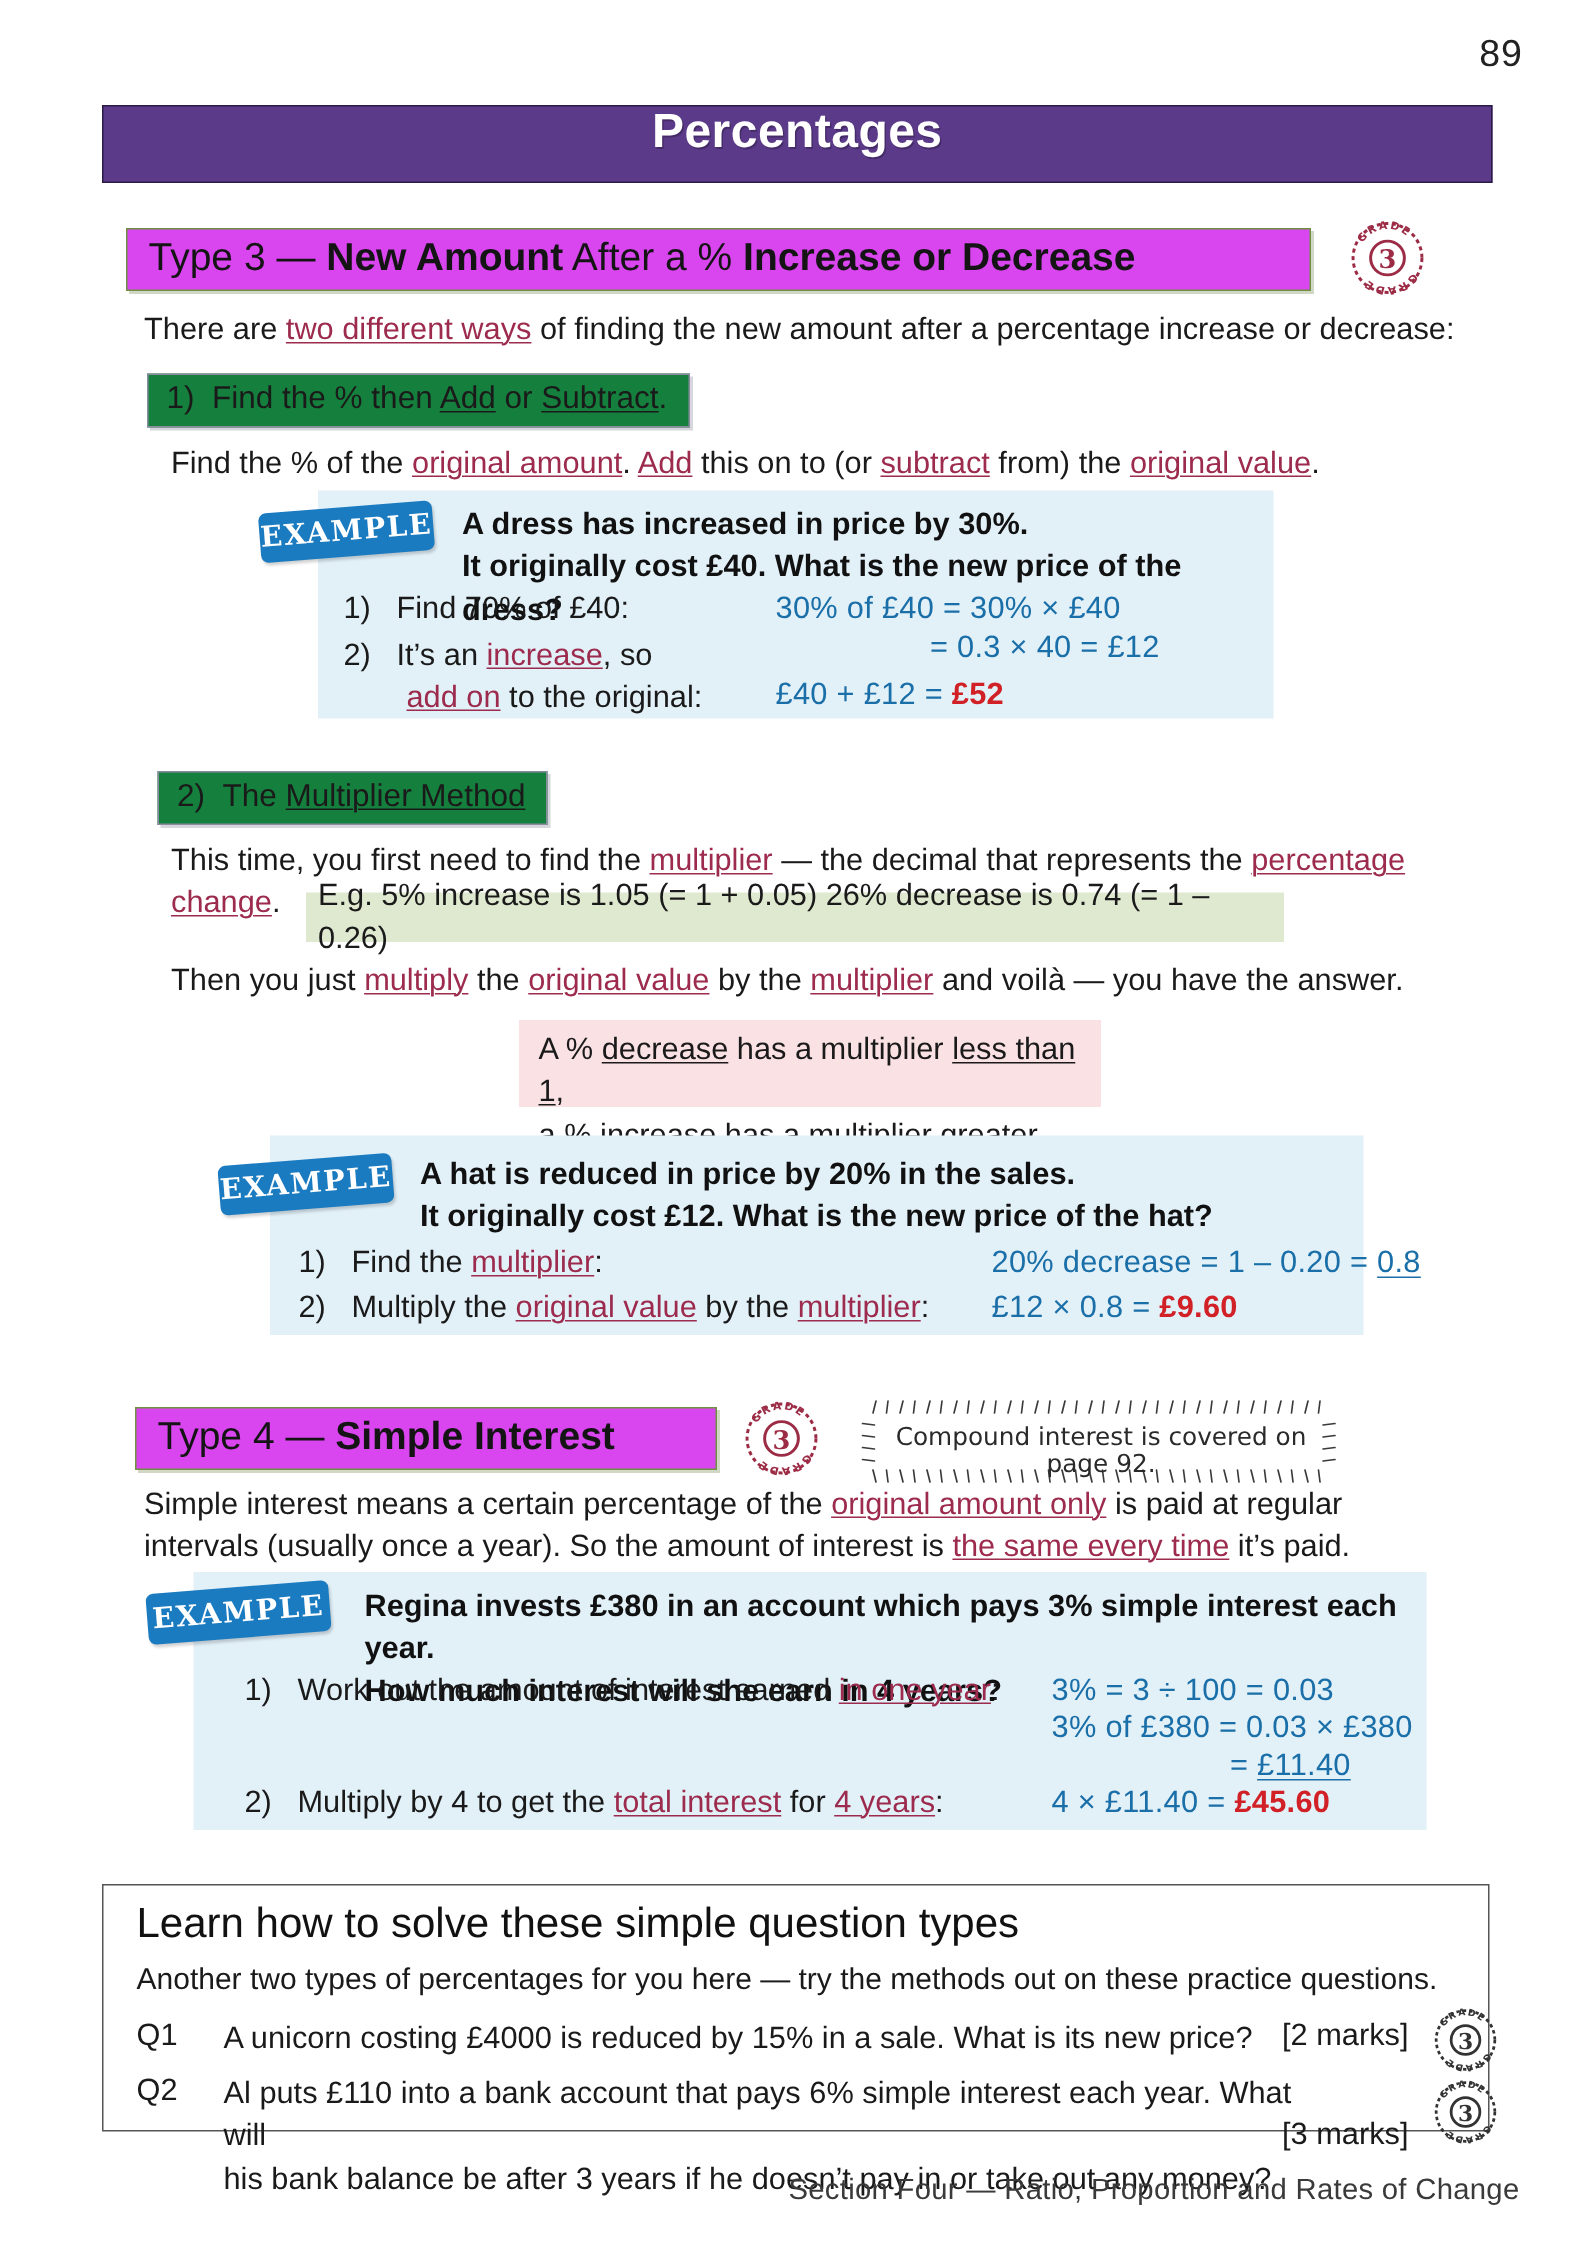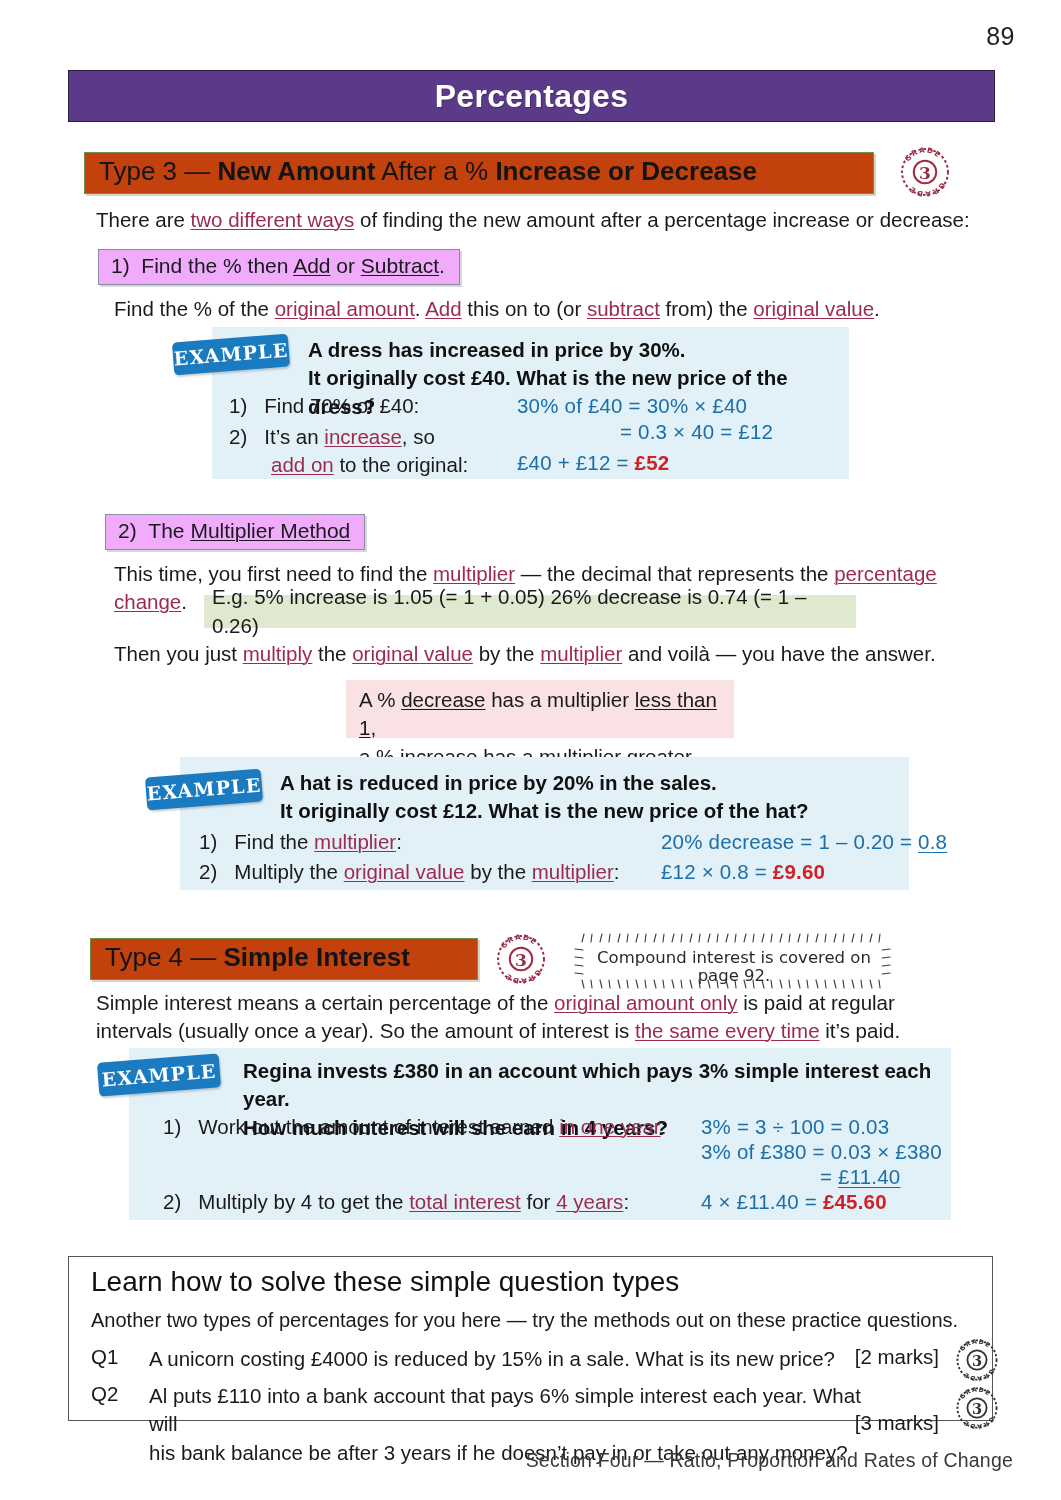--- a/index.html
+++ b/index.html
@@ -36,36 +36,35 @@
   
   .title-banner {
     position: absolute;
     left: 68px;
     top: 70px;
     width: 925px;
     height: 50px;
     background: #5c3a8a;
     border: 1px solid #2d1b47;
     display: flex;
-    align-items: center;
     justify-content: center;
   }
   .title-banner-text {
     color: #ffffff;
     font-size: 32px;
     font-weight: bold;
     letter-spacing: 0.3px;
     line-height: 1;
     text-shadow: 1px 1px 0 rgba(0,0,0,.25);
   }
 
   
   .section-header {
     position: absolute;
-    background: #c2410c;
+    background: #d946ef;
     border: 1.5px solid #6f8f43;
     box-shadow: 2px 2px 0 rgba(120,140,90,.35);
     display: flex;
     align-items: center;
     padding: 2px 14px 4px 14px;
     box-sizing: border-box;
   }
   .section-header-text {
     font-size: 26px;
     color: #141414;
@@ -97,21 +96,21 @@
   .maroon-u {
     color: #9c2b4e;
     text-decoration: underline;
     text-decoration-thickness: 1px;
     text-underline-offset: 2px;
   }
 
   
   .method-box {
     position: absolute;
-    background: #f0abfc;
+    background: #15803d;
     border: 1.5px solid #8b8ba0;
     box-shadow: 2px 2px 0 rgba(120,120,140,.3);
     padding: 4px 14px 6px 12px;
     box-sizing: border-box;
     font-size: 21px;
     color: #1a1a1a;
     white-space: nowrap;
   }
 
   

